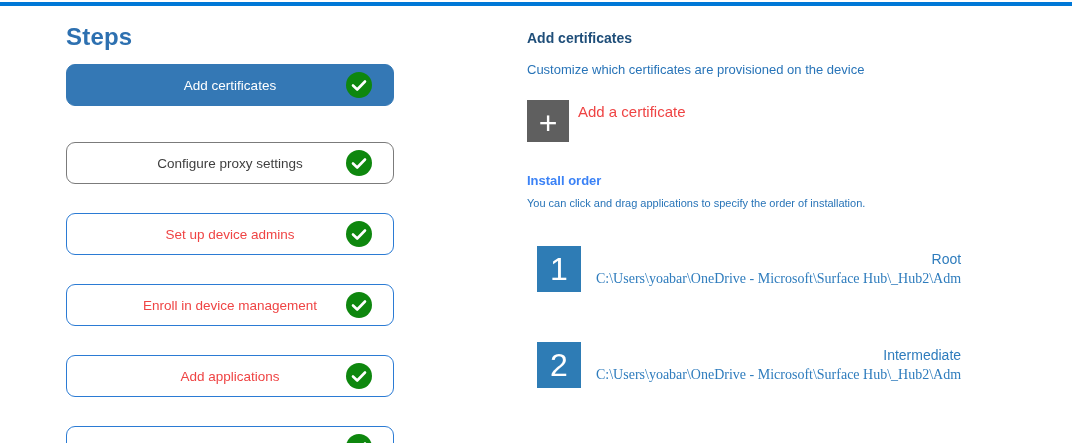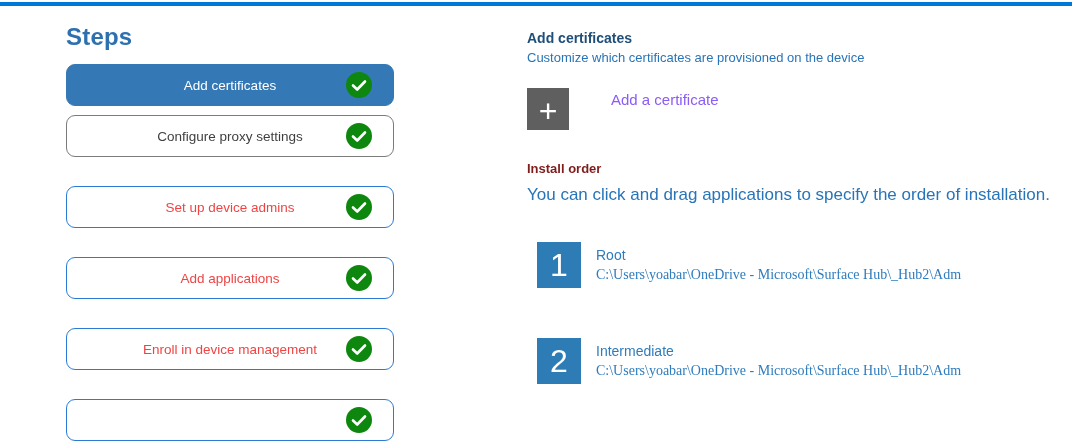--- a/index.html
+++ b/index.html
@@ -18,52 +18,52 @@
   .step-btn {
     position: relative; height: 42px; width: 328px;
     border-radius: 9px; border: 1px solid transparent;
     display: flex; align-items: center; justify-content: center;
     font-size: 13.5px; cursor: pointer; background: #ffffff;
   }
   .step-btn .step-label { text-align: center; }
   .step-btn .check { position: absolute; right: 21px; top: 50%; transform: translateY(-50%); width: 26px; height: 26px; }
 
   .step--active  { background: #3478b5; border-color: #3478b5; color: #ffffff; }
-  .step--visited { border-color: #7b7b7b; color: #3f3f3f; }
+  .step--visited { border-color: #7b7b7b; color: #3f3f3f; margin-top: 27px; }
   .step--normal  { border-color: #2b7bd4; color: #ef4444; margin-top: 20px; }
 
   
   .content-panel { margin-left: 133px; margin-top: 24px; flex: 1 1 auto; min-width: 0; }
 
   .section-title { font-size: 14px; font-weight: bold; color: #1f4e79; }
-  .section-subtitle { font-size: 13px; color: #2874b8; margin-top: 4px; }
+  .section-subtitle { font-size: 13px; color: #2874b8; margin-top: 16px; }
 
   .add-cert-row { margin-top: 23px; display: flex; align-items: flex-start; }
   .plus-btn {
     width: 42px; height: 42px; background: #5f5f5f; border: none; cursor: pointer;
     display: flex; align-items: flex-end; justify-content: center;
     color: #ffffff; font-size: 32px; font-weight: 300; line-height: 38px;
   }
-  .add-cert-label { font-size: 15px; color: #8b5cf6; margin-left: 42px; margin-top: 3px; }
+  .add-cert-label { font-size: 15px; color: #ef4444; margin-left: 9px; margin-top: 3px; }
 
-  .install-title { font-size: 13px; font-weight: bold; color: #7f1d1d; margin-top: 31px; }
-  .install-desc { font-size: 17px; color: #2874b8; margin-top: 9px; }
+  .install-title { font-size: 13px; font-weight: bold; color: #3b82f6; margin-top: 31px; }
+  .install-desc { font-size: 11px; color: #2874b8; margin-top: 9px; }
 
   .install-list { margin-left: 10px; }
   .install-item { display: flex; align-items: center; cursor: grab; }
   .install-item.first { margin-top: 37px; }
   .install-item + .install-item { margin-top: 50px; }
 
   .num-square {
     width: 44px; height: 46px; background: #2e7cb5; flex: 0 0 44px;
     display: flex; align-items: center; justify-content: center;
     color: #ffffff; font-size: 32px; font-weight: 300;
   }
   .item-text { margin-left: 15px; min-width: 0; }
-  .item-name { font-size: 14px; color: #2e7cbd; line-height: 1.15; }
+  .item-name { font-size: 14px; color: #2e7cbd; line-height: 1.15; text-align: right; }
   .item-path { font-size: 14px; color: #2e7cbd; line-height: 1.15; margin-top: 4px;
                white-space: nowrap; overflow: hidden; font-family: Liberation Serif, serif; }
 </style>
 </head>
 <body>
 
 <div class="top-bar"></div>
 
 <div class="layout">
 
@@ -90,29 +90,29 @@
 
       <div class="step-btn step--normal">
         <span class="step-label">Set up device admins</span>
         <svg class="check" viewBox="0 0 26 26">
           <circle cx="13" cy="13" r="13" fill="#0e870e"></circle>
           <path d="M7 13.5 L11.2 17.5 L19 9.5" fill="none" stroke="#ffffff" stroke-width="2.6" stroke-linecap="round" stroke-linejoin="round"></path>
         </svg>
       </div>
 
       <div class="step-btn step--normal">
-        <span class="step-label">Add applications</span>
+        <span class="step-label">Enroll in device management</span>
         <svg class="check" viewBox="0 0 26 26">
           <circle cx="13" cy="13" r="13" fill="#0e870e"></circle>
           <path d="M7 13.5 L11.2 17.5 L19 9.5" fill="none" stroke="#ffffff" stroke-width="2.6" stroke-linecap="round" stroke-linejoin="round"></path>
         </svg>
       </div>
 
       <div class="step-btn step--normal">
-        <span class="step-label">Enroll in device management</span>
+        <span class="step-label">Add applications</span>
         <svg class="check" viewBox="0 0 26 26">
           <circle cx="13" cy="13" r="13" fill="#0e870e"></circle>
           <path d="M7 13.5 L11.2 17.5 L19 9.5" fill="none" stroke="#ffffff" stroke-width="2.6" stroke-linecap="round" stroke-linejoin="round"></path>
         </svg>
       </div>
 
       <div class="step-btn step--normal">
         <svg class="check" viewBox="0 0 26 26">
           <circle cx="13" cy="13" r="13" fill="#0e870e"></circle>
           <path d="M7 13.5 L11.2 17.5 L19 9.5" fill="none" stroke="#ffffff" stroke-width="2.6" stroke-linecap="round" stroke-linejoin="round"></path>

